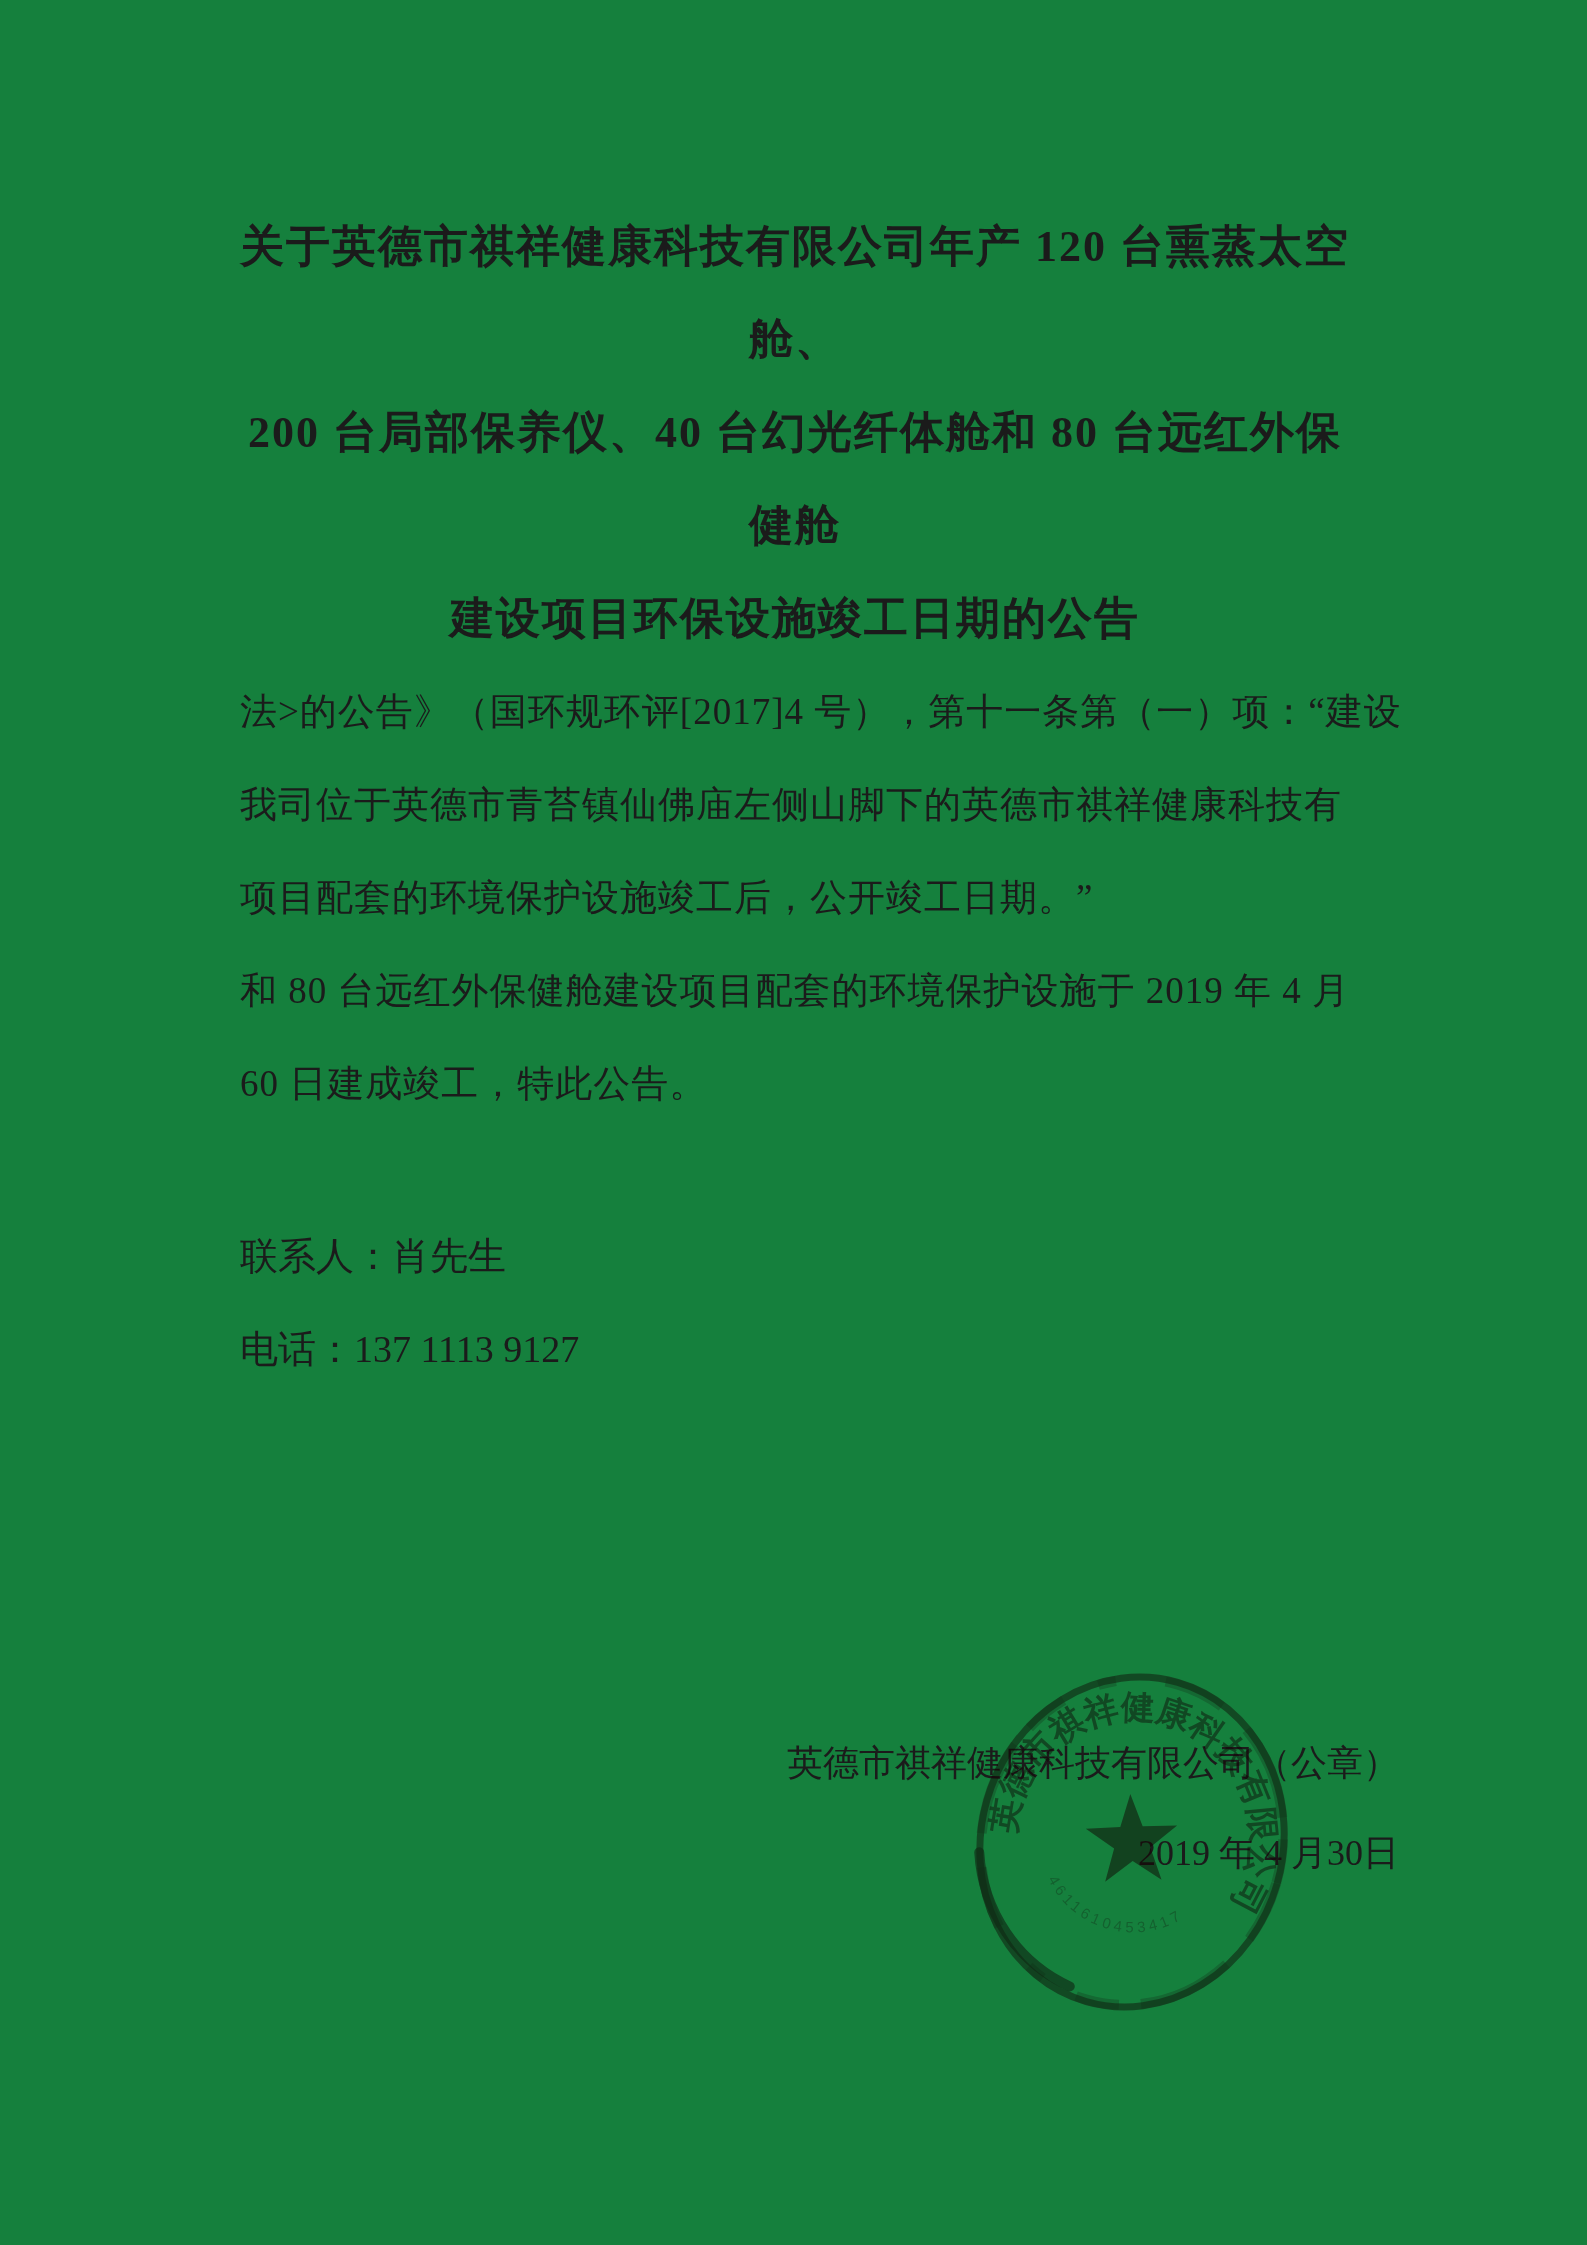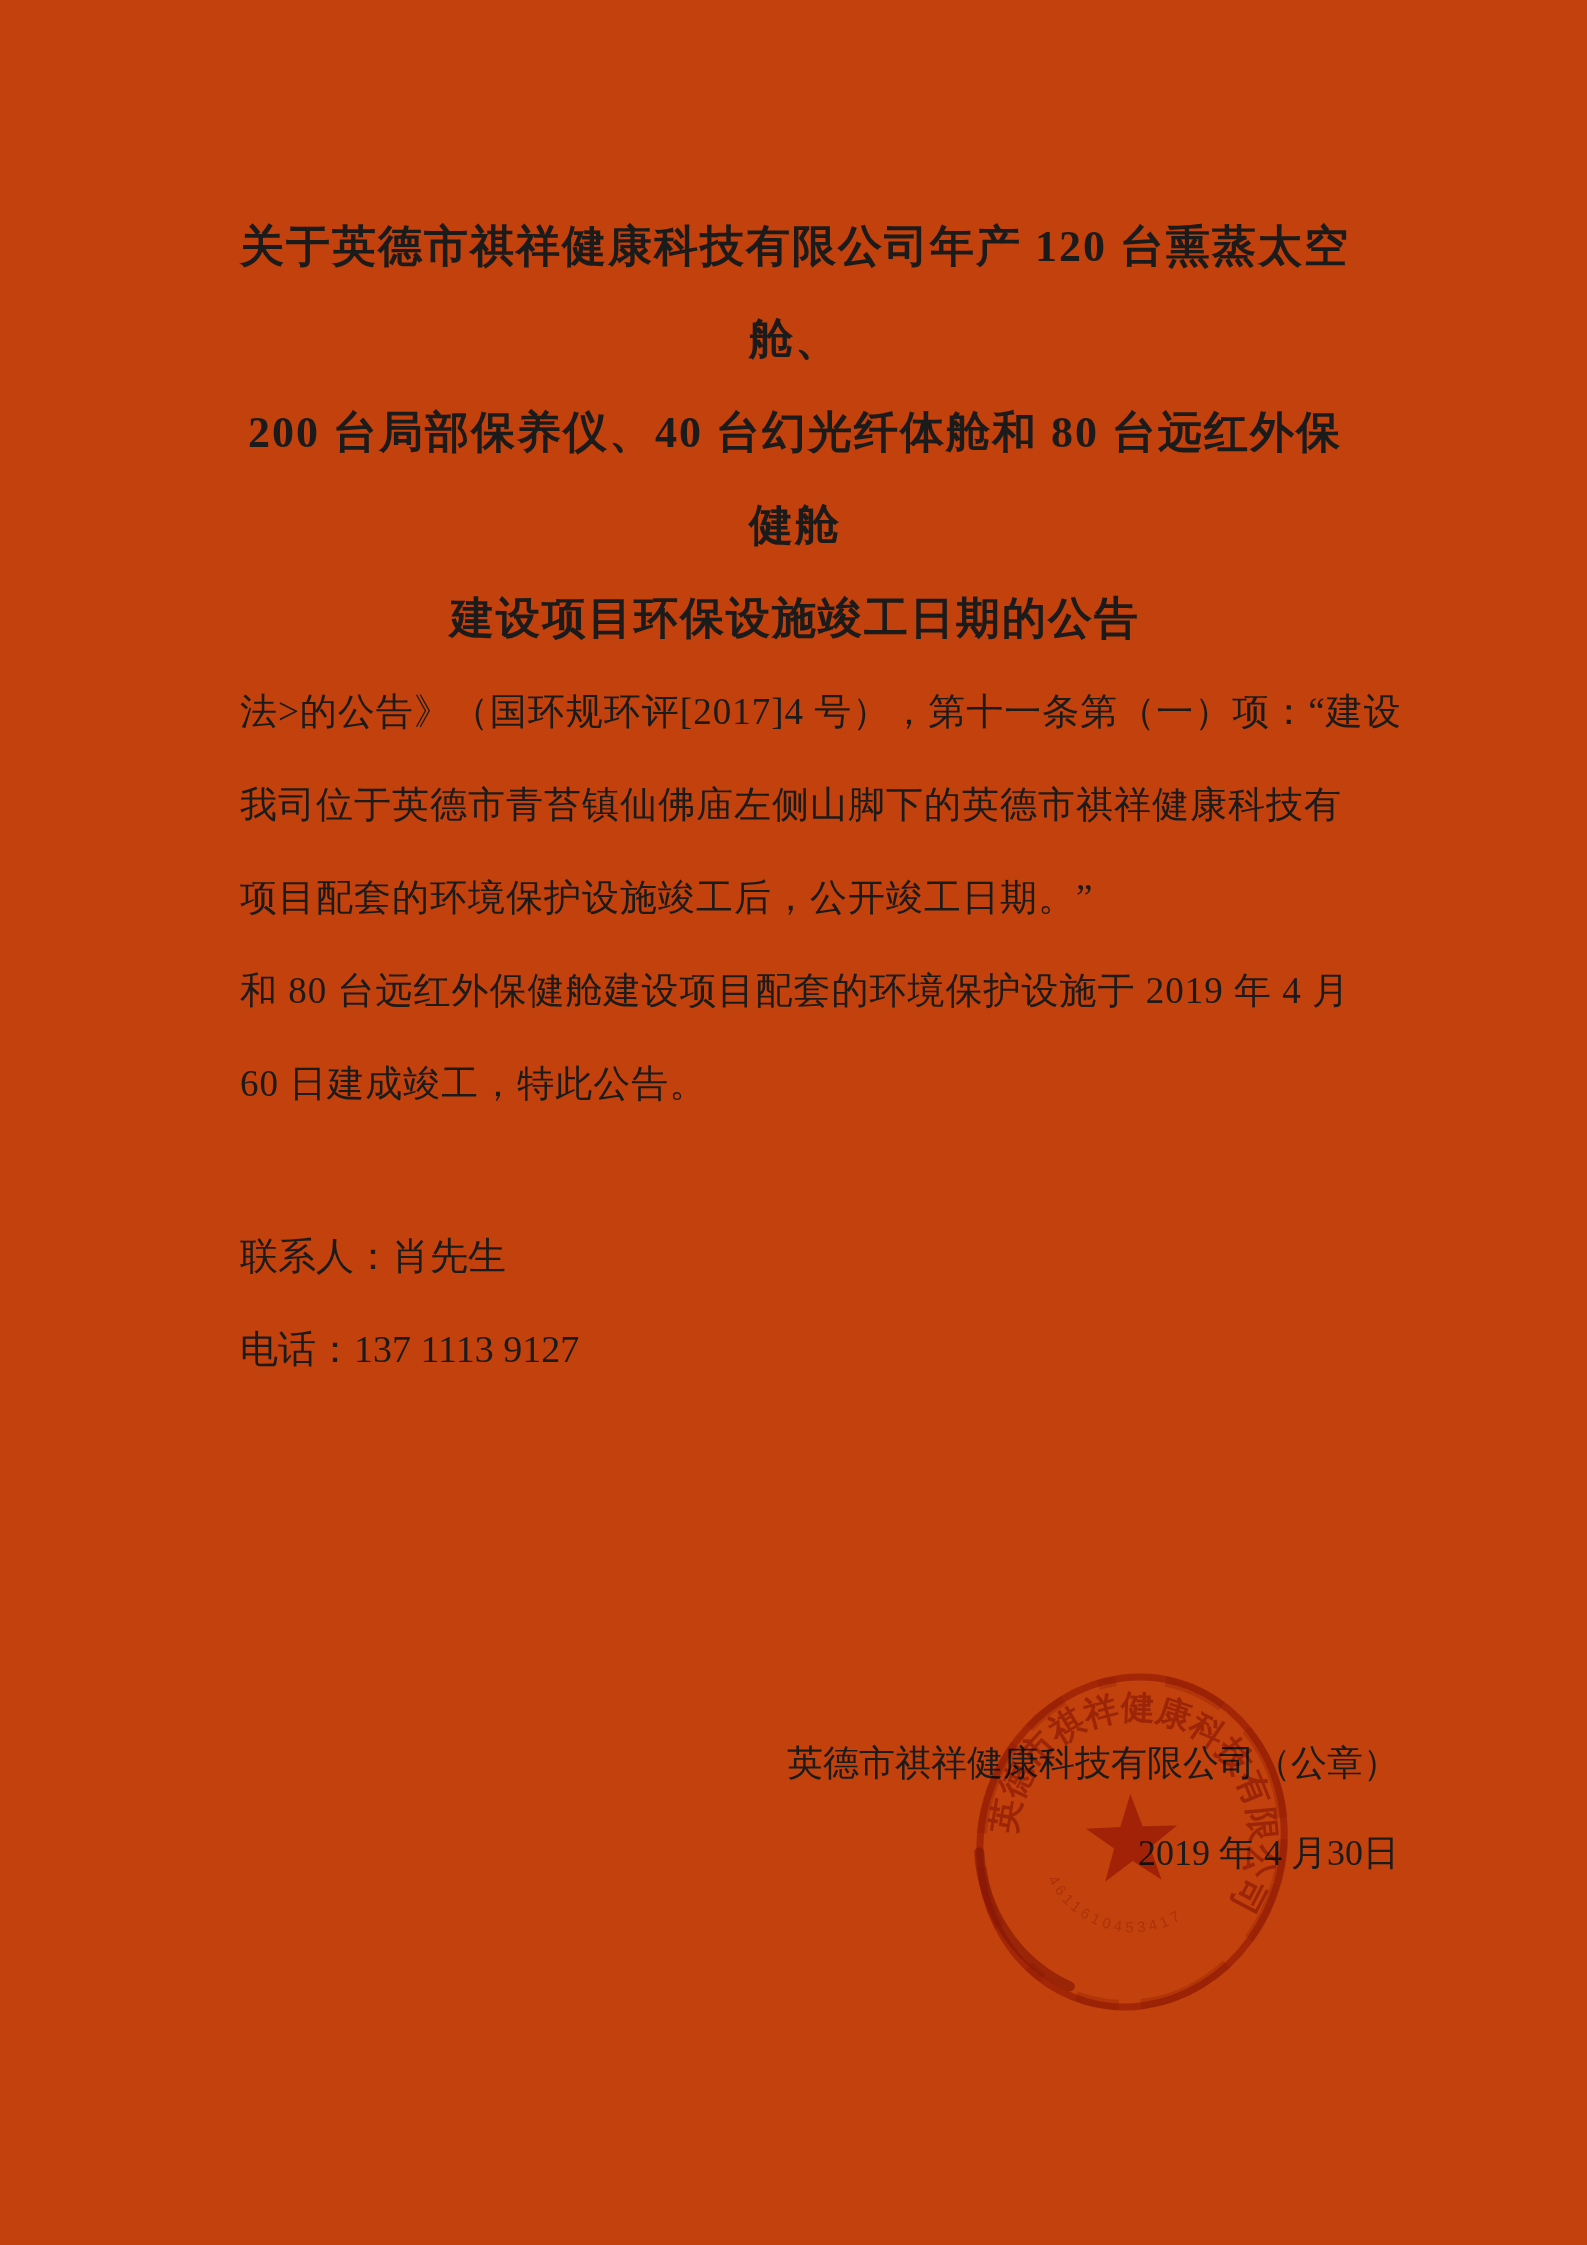--- a/index.html
+++ b/index.html
@@ -4,21 +4,21 @@
 <style>
   html, body {
     margin: 0;
     padding: 0;
     background: #ffffff;
   }
   .page {
     position: relative;
     width: 1587px;
     height: 2245px;
-    background: #c2410c;
+    background: #15803d;
     overflow: hidden;
     font-family: "Liberation Serif", "DejaVu Serif", serif;
     color: #1b1b1b;
   }
   .doc-title {
     margin: 200px 237px 0 240px;
     text-align: center;
     font-size: 44px;
     font-weight: bold;
     line-height: 93px;

